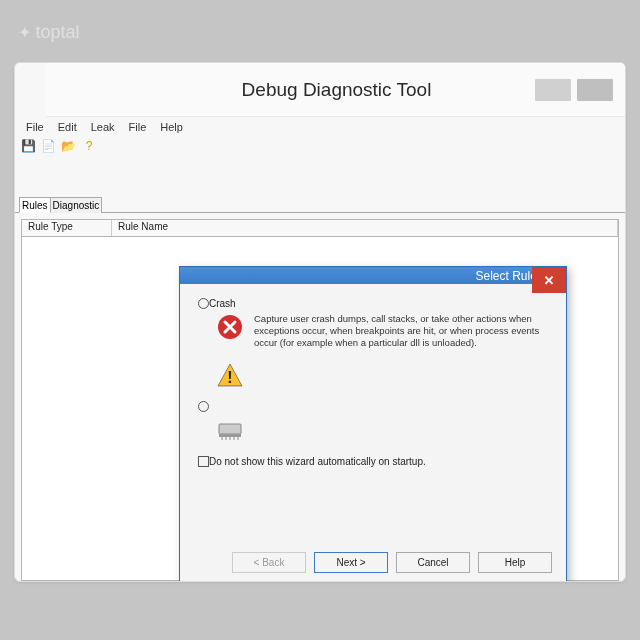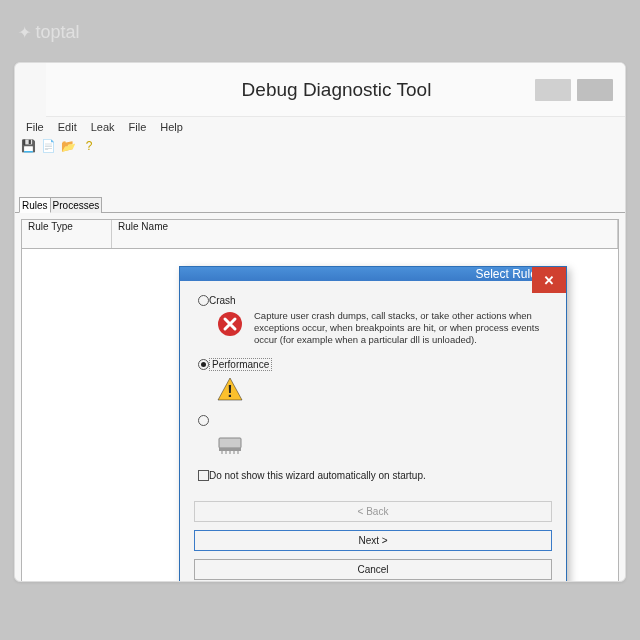--- a/index.html
+++ b/index.html
@@ -58,21 +58,21 @@
   .tab {
     padding: 2px 2px 1px; border: 1px solid #aaa; border-bottom: none;
     background: #f0f0f0; margin-right: -1px; position: relative; top: 1px; margin-top: 39px;
   }
   .tab.active { background: #fdfdfd; border-bottom: 1px solid #fdfdfd; z-index: 1; }
   .client {
     position: relative; height: 400px; padding: 6px;
   }
   .grid-head {
     display: flex; border: 1px solid #b5b5b5; background: #fff;
-    height: 30px;
+    height: 18px;
   }
   .col {
     padding: 1px 6px; font-size: 10px; color: #222;
     border-right: 1px solid #ccc; background: #f8f8f8;
   }
   .col1 { width: 90px; }
   .col2 { flex: 1; }
   .grid-body {
     border: 1px solid #b5b5b5; border-top: none;
     background: #fff; height: 344px;
@@ -126,21 +126,20 @@
   .opt-desc {
     display: flex; gap: 10px; margin: 2px 0 12px 18px;
     align-items: flex-start;
   }
   .opt-icon { width: 28px; height: 28px; flex-shrink: 0; display: flex; align-items: center; justify-content: center; }
   .opt-text { font-size: 9.5px; line-height: 1.25; color: #333; }
   .chk { width: 11px; height: 11px; border: 1px solid #555; display: inline-block; flex-shrink: 0; }
   .dlg-buttons {
     display: flex; gap: 8px; justify-content: flex-end;
     padding: 8px 14px 12px;
-    flex-direction: column;
   }
   .dlg-buttons .btn { min-width: 74px; }
   .dlg-buttons .btn.primary { border: 1.5px solid #3a7bc8; }
 </style>
 </head>
 <body>
 
 <div class="logo">
   <span class="logo-icon">✦</span>
   <span>toptal</span>
@@ -166,21 +165,21 @@
 
   <div class="toolbar">
     <span class="tool-ico">💾</span>
     <span class="tool-ico">📄</span>
     <span class="tool-ico">📂</span>
     <span class="tool-ico" style="color:#c9a400">?</span>
   </div>
 
   <div class="tabstrip">
     <div class="tab active">Rules</div>
-    <div class="tab">Processes</div>
+    <div class="tab">Diagnostic</div>
   </div>
 
   <div class="client">
     <div class="grid-head">
       <div class="col col1">Rule Type</div>
       <div class="col col2">Rule Name</div>
     </div>
     <div class="grid-body"></div>
 
     <div class="dialog">
@@ -196,24 +195,20 @@
         <div class="opt-desc">
           <div class="opt-icon">
             <svg width="26" height="26">
                 <circle cx="13" cy="13" r="12" fill="#d32f2f"></circle>
                 <path d="M8 8 L18 18 M18 8 L8 18" stroke="#fff" stroke-width="3" stroke-linecap="round"></path>
               </svg>
           </div>
           <div class="opt-text">Capture user crash dumps, call stacks, or take other actions when exceptions occur, when breakpoints are hit, or when process events occur (for example when a particular dll is unloaded).</div>
         </div>
 
-        <div class="opt">
-          <span class="radio sel"></span>
-          <span class="opt-label boxed">Performance</span>
-        </div>
         <div class="opt-desc">
           <div class="opt-icon">
             <svg width="28" height="26">
                 <polygon points="14,2 26,24 2,24" fill="#fbc02d" stroke="#222" stroke-width="0.5"></polygon>
                 <text x="14" y="21" text-anchor="middle" font-size="16" font-weight="bold" fill="#222">!</text>
               </svg>
           </div>
         </div>
 
         <div class="opt">

